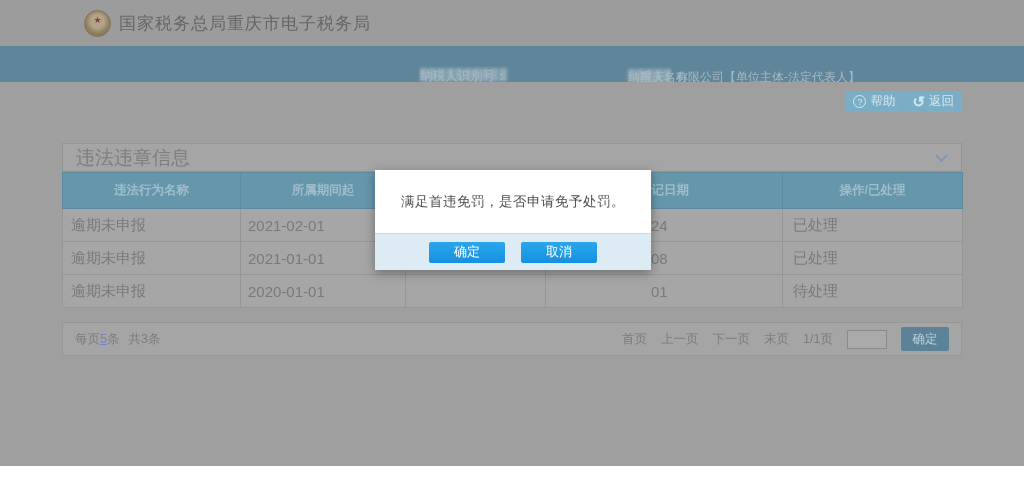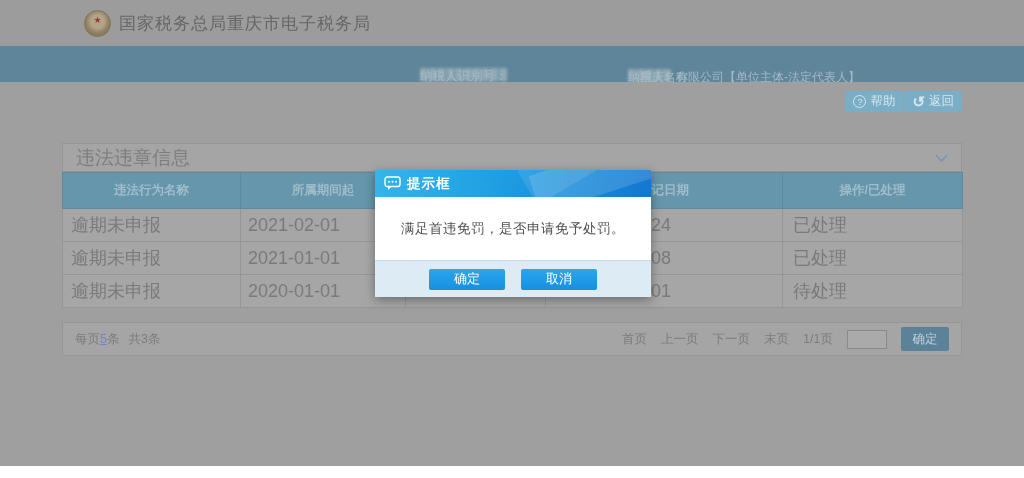--- a/index.html
+++ b/index.html
@@ -36,21 +36,21 @@
   .page-title { position:absolute; left:62px; top:36px; font-size:14.5px; font-weight:bold; color:#5e5e5e; }
 
   .panel { position:absolute; left:62px; top:61px; width:900px; }
   .panel-head { height:29px; background:#a5a5a5; border:1px solid #959595; line-height:27px;
                 padding-left:13px; font-size:19px; color:#7e7e7e; position:relative; cursor:pointer; }
   .panel-head svg { position:absolute; right:13px; top:10px; }
 
   table { width:900px; border-collapse:collapse; table-layout:fixed; }
   th { height:36px; background:#6696ab; color:#9fbdca; font-size:12.5px; font-weight:bold;
        border:1px solid #5d8a9e; text-align:center; }
-  td { height:33px; background:#a6a6a6; color:#7a7a7a; font-size:18px;
+  td { height:33px; background:#a6a6a6; color:#7a7a7a; font-size:15px;
        border:1px solid #969696; padding-left:8px; }
   td.c2 { padding-left:7px; }
   td.c3 { padding-left:0; }
   td.c4 { padding-left:105px; }
   td.c5 { padding-left:10px; }
 
   .pgbar { margin-top:14px; height:34px; border:1px solid #969696; background:#a5a5a5;
            display:flex; align-items:center; justify-content:space-between; padding:0 12px;
            font-size:12.5px; color:#7c7c7c; }
   .pg-left { display:flex; align-items:center; }
@@ -181,30 +181,20 @@
           <span class="pg-nav">末页</span>
           <span>1/1页</span>
           <input class="pg-input" value="" style="">
           <button class="pg-go">确定</button>
         </div>
       </div>
     </div>
   </div>
 
   <div class="modal">
-    <div class="modal-hd">
-      <svg width="17" height="15" viewBox="0 0 17 15">
-        <rect x="1" y="1" width="15" height="9.5" rx="2.2" fill="none" stroke="#ffffff" stroke-width="1.4"></rect>
-        <circle cx="5" cy="5.8" r="1" fill="#ffffff"></circle>
-          <circle cx="8.5" cy="5.8" r="1" fill="#ffffff"></circle>
-          <circle cx="12" cy="5.8" r="1" fill="#ffffff"></circle>
-        <path d="M4 10.5 L4 14 L7.5 10.5 Z" fill="#ffffff"></path>
-      </svg>
-      <span class="modal-title">提示框</span>
-    </div>
     <div class="modal-bd">满足首违免罚，是否申请免予处罚。</div>
     <div class="modal-ft">
       <button class="m-btn">确定</button>
       <button class="m-btn">取消</button>
     </div>
   </div>
 
 </div>
 
 </body></html>

